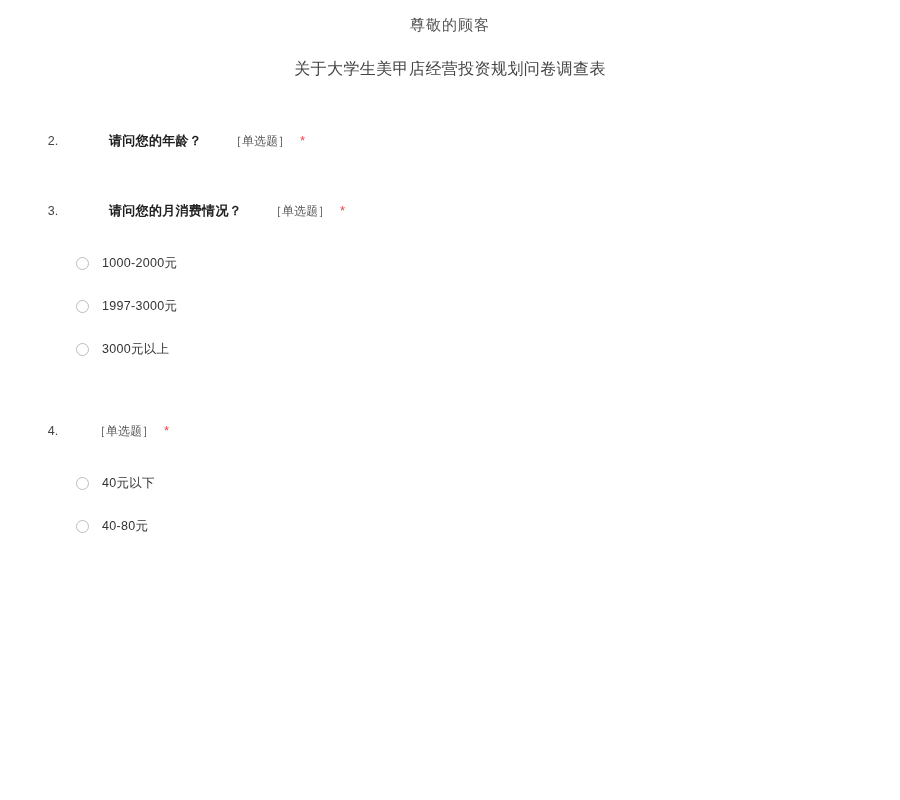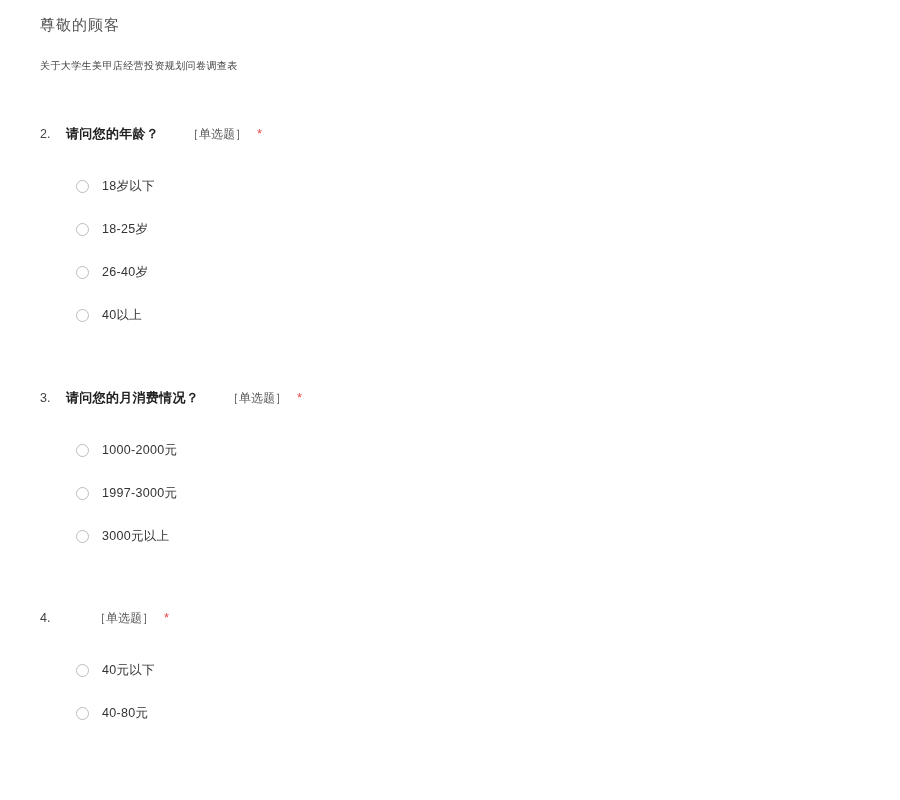--- a/index.html
+++ b/index.html
@@ -13,31 +13,32 @@
     font-family: "Liberation Sans", sans-serif;
     color: #333333;
     overflow: hidden;
   }
   .page {
     position: relative;
     width: 900px;
     height: 800px;
     box-sizing: border-box;
     padding: 0 40px;
+    text-align: center;
   }
   .survey-title {
     font-size: 15px;
     color: #555555;
     letter-spacing: 1px;
     padding-top: 16px;
     margin: 0 0 0 0;
     font-weight: normal;
   }
   .survey-subtitle {
-    font-size: 10px;
+    font-size: 16px;
     color: #444444;
     margin-top: 24px;
     letter-spacing: 0.4px;
   }
   .question-block {
     margin-top: 52px;
   }
   .question-header {
     display: flex;
     align-items: baseline;
@@ -48,20 +49,21 @@
     width: 26px;
     flex: 0 0 26px;
     color: #444444;
     font-size: 12.5px;
   }
   .q-text {
     font-weight: bold;
     font-size: 13px;
     color: #222222;
     letter-spacing: 0.3px;
+    margin-left: 43px;
   }
   .q-type {
     margin-left: 28px;
     font-size: 12px;
     color: #555555;
     font-weight: normal;
   }
   .q-required {
     margin-left: 10px;
     color: #e8484a;
@@ -100,38 +102,20 @@
   <h1 class="survey-title">尊敬的顾客</h1>
   <div class="survey-subtitle">关于大学生美甲店经营投资规划问卷调查表</div>
 
   <div class="question-block">
     <div class="question-header">
       <span class="q-number">2.</span>
       <span class="q-text">请问您的年龄？</span>
       <span class="q-type">［单选题］</span>
       <span class="q-required">*</span>
     </div>
-    <div class="options">
-      <div class="option-row">
-        <span class="radio"></span>
-        <span class="option-label">18岁以下</span>
-      </div>
-      <div class="option-row">
-        <span class="radio"></span>
-        <span class="option-label">18-25岁</span>
-      </div>
-      <div class="option-row">
-        <span class="radio"></span>
-        <span class="option-label">26-40岁</span>
-      </div>
-      <div class="option-row">
-        <span class="radio"></span>
-        <span class="option-label">40以上</span>
-      </div>
-    </div>
   </div>
 
   <div class="question-block">
     <div class="question-header">
       <span class="q-number">3.</span>
       <span class="q-text">请问您的月消费情况？</span>
       <span class="q-type">［单选题］</span>
       <span class="q-required">*</span>
     </div>
     <div class="options">

